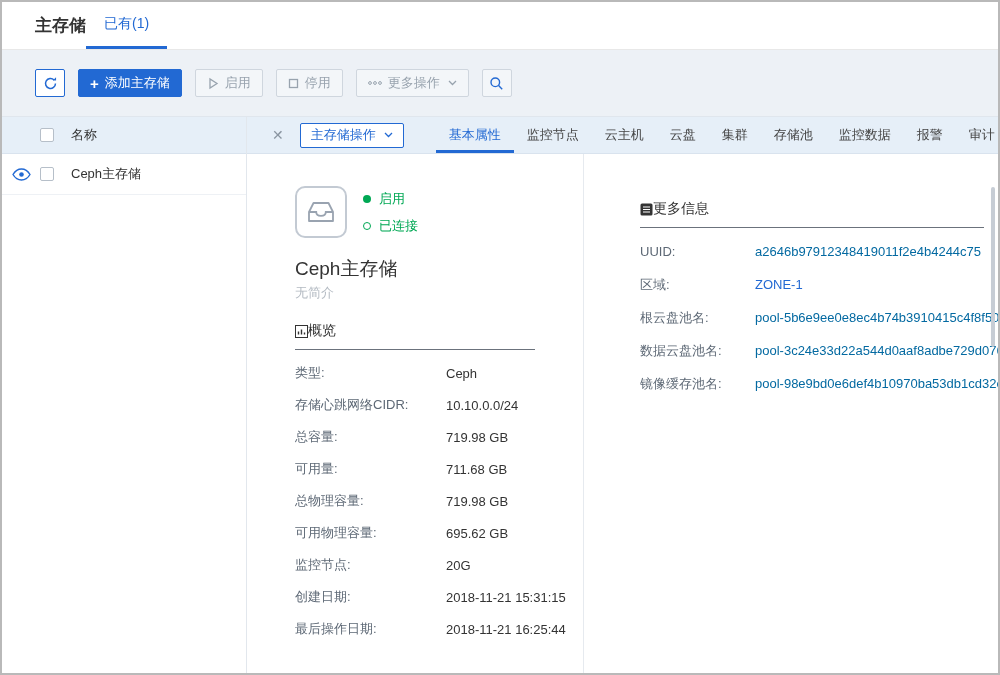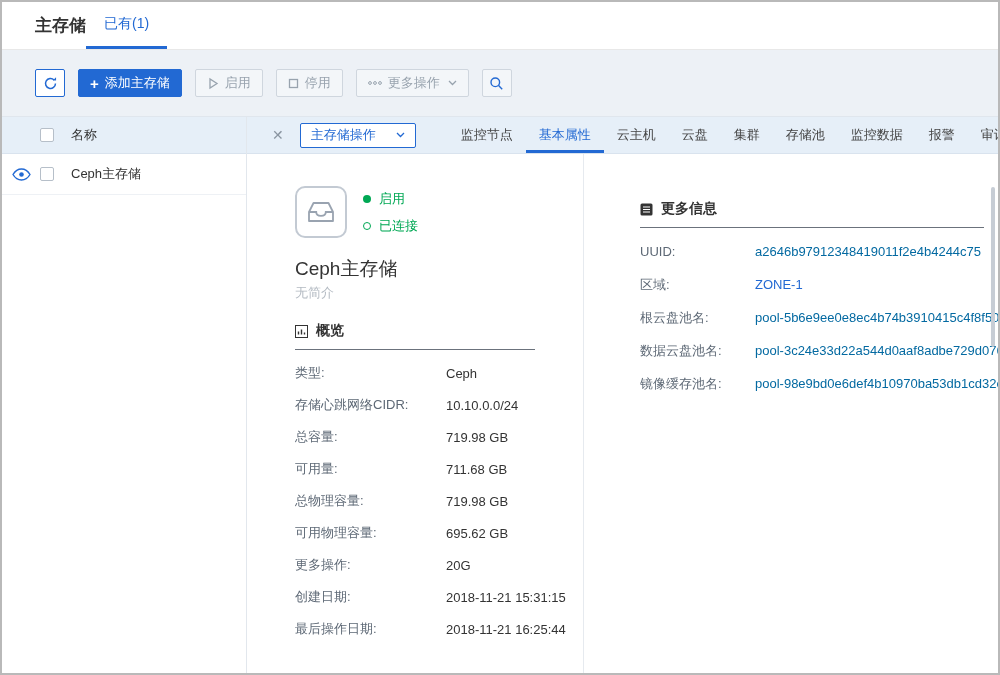--- a/index.html
+++ b/index.html
@@ -89,21 +89,21 @@
     font-size:13px; cursor:pointer; background:#fff;
   }
 
   .detail-panel { flex:1; display:flex; flex-direction:column; min-width:0; position:relative; }
   .detail-band { padding:0 6px 0 21px; gap:12px; }
   .close-x { font-size:14px; color:#8a95a1; cursor:pointer; padding:2px 4px; }
   .btn-actions {
     height:25px; background:#fff;
     border:1px solid #2269d3; color:#2269d3;
     font-size:13px; border-radius:2px;
-    display:inline-flex; align-items:center; gap:18px;
+    display:inline-flex; align-items:center; gap:6px;
     padding:0 10px; cursor:pointer; white-space:nowrap;
   }
   .tabs { display:flex; align-items:stretch; height:100%; margin-left:20px; }
   .tab {
     display:flex; align-items:center;
     padding:0 13px; font-size:13px; color:#444;
     cursor:pointer; white-space:nowrap;
   }
   .tab.active { color:#2269d3; box-shadow:inset 0 -3px 0 #2269d3; }
 
@@ -127,22 +127,22 @@
   .status-item { display:flex; align-items:center; gap:8px; font-size:13px; color:#00a854; }
   .dot-solid { width:8px; height:8px; border-radius:50%; background:#00a854; }
   .dot-hollow { width:8px; height:8px; border-radius:50%; border:1.5px solid #00a854; }
 
   .detail-title { font-size:19px; color:#333; margin-top:18px; }
   .detail-desc { font-size:13px; color:#b3bac2; margin-top:2px; }
 
   .section-heading {
     margin-top:20px; padding-bottom:9px;
     border-bottom:1px solid #6b727c;
-    display:flex; align-items:center; gap:8px;
-    font-size:14px; font-weight:bold; color:#333;
+    display:flex; align-items:center; gap:0;
+    font-size:14px; font-weight:normal; color:#333;
   }
   .section-heading.overview { width:240px; }
   .fields { margin-top:7px; }
   .field-row { height:32px; display:flex; align-items:center; font-size:13px;gap:36px; }
   .field-label { width:115px; flex-shrink:0; color:#5d6875; display:flex; align-items:center; }
   .field-value { color:#333; white-space:nowrap; }
 
   .help-icon {
     width:14px; height:14px; margin-left:6px;
     border:1px solid #b9c2cc; border-radius:50%;
@@ -256,22 +256,22 @@
 
       <div class="band detail-band">
         <span class="close-x">✕</span>
         <button class="btn-actions">
           <span>主存储操作</span>
           <svg class="chev" width="9" height="6" viewBox="0 0 9 6">
             <path d="M1 1l3.5 3.5L8 1" fill="none" stroke="#2269d3" stroke-width="1.3"></path>
           </svg>
         </button>
         <div class="tabs">
+          <div class="tab active">基本属性</div>
           <div class="tab">监控节点</div>
-          <div class="tab active">基本属性</div>
           <div class="tab">云主机</div>
           <div class="tab">云盘</div>
           <div class="tab">集群</div>
           <div class="tab">存储池</div>
           <div class="tab">监控数据</div>
           <div class="tab">报警</div>
           <div class="tab">审计</div>
         </div>
       </div>
 
@@ -327,21 +327,21 @@
             </div>
             <div class="field-row">
               <span class="field-label">总物理容量:</span>
               <span class="field-value">719.98 GB</span>
             </div>
             <div class="field-row">
               <span class="field-label">可用物理容量:</span>
               <span class="field-value">695.62 GB</span>
             </div>
             <div class="field-row">
-              <span class="field-label">更多操作:</span>
+              <span class="field-label">监控节点:</span>
               <span class="field-value">20G</span>
             </div>
 
 
             <div class="field-row">
               <span class="field-label">创建日期:</span>
               <span class="field-value">2018-11-21 15:31:15</span>
             </div>
             <div class="field-row">
               <span class="field-label">最后操作日期:</span>

